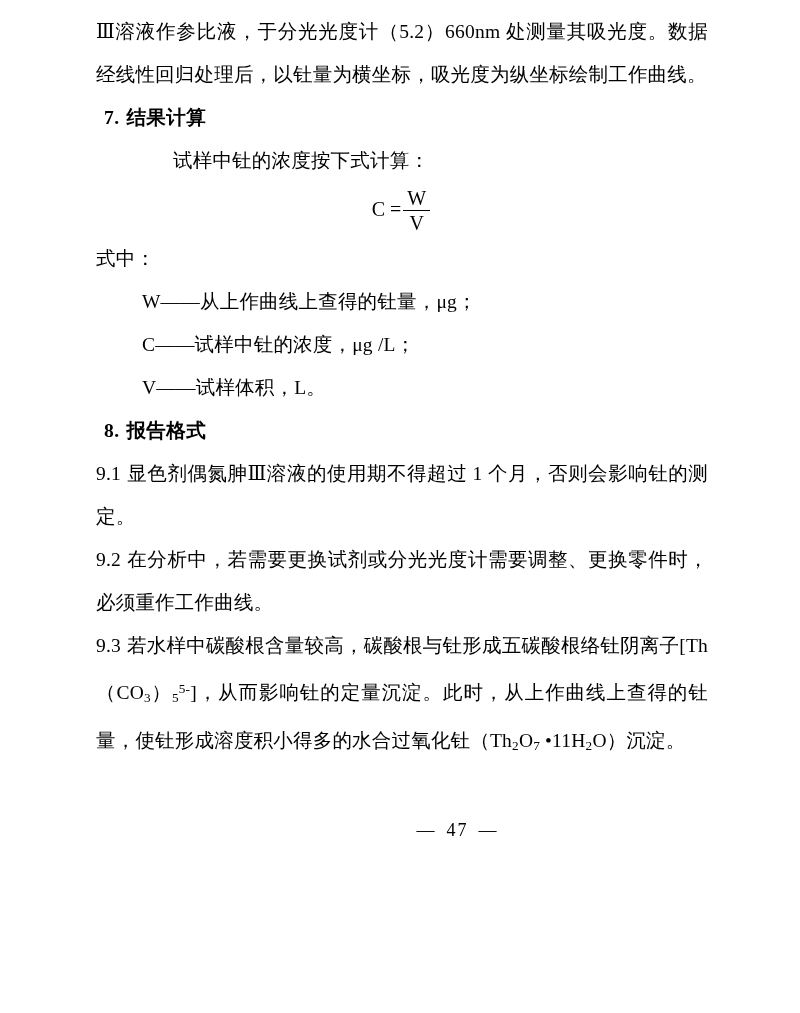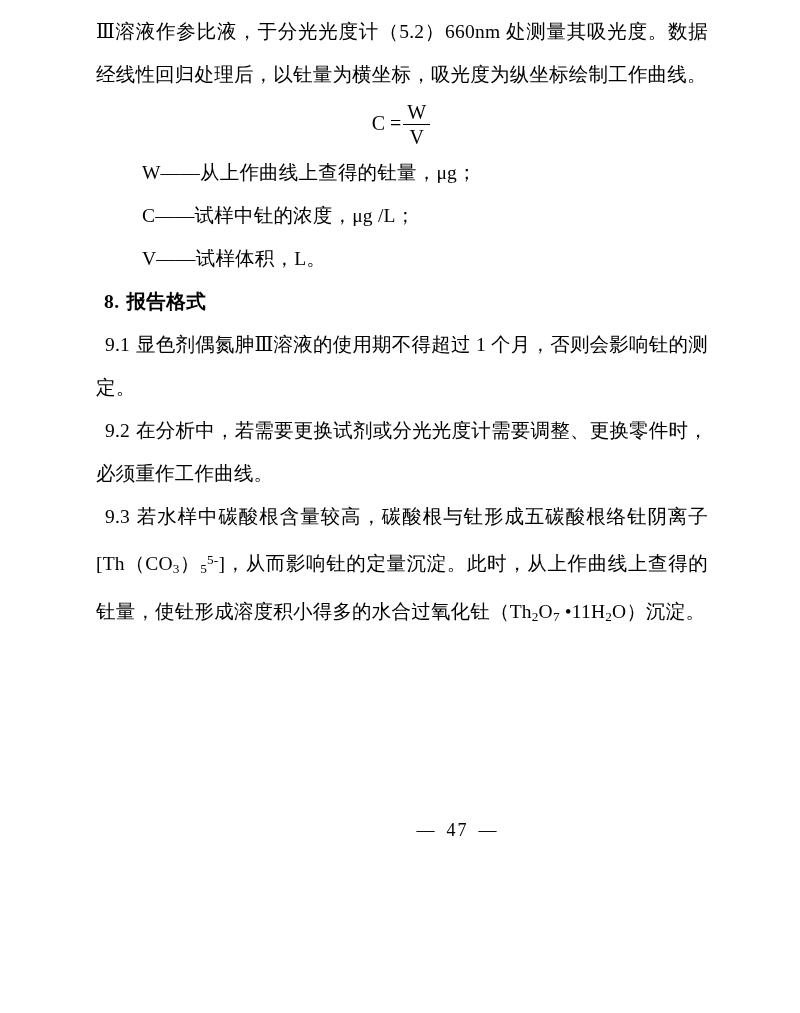--- a/index.html
+++ b/index.html
@@ -88,21 +88,20 @@
   }
   .numbered {
     font-size: 19.5px;
     line-height: 43px;
     text-align: justify;
     text-justify: inter-ideograph;
     letter-spacing: 0.2px;
   }
   .numbered .lbl {
     margin-right: 6px;
-    margin-left: 9px;
   }
   sub {
     font-size: 0.68em;
     vertical-align: -0.25em;
   }
   sup {
     font-size: 0.68em;
     vertical-align: 0.45em;
   }
   .footer {
@@ -119,26 +118,31 @@
     padding: 0 10px;
   }
 </style>
 </head>
 <body>
 
 <div class="page">
 
   <p class="para first">Ⅲ溶液作参比液，于分光光度计（5.2）660nm 处测量其吸光度。数据经线性回归处理后，以钍量为横坐标，吸光度为纵坐标绘制工作曲线。</p>
 
+  <div class="heading">
+    <span class="num">7.</span><span>结果计算</span>
+  </div>
 
+  <p class="para indent2 sub-indent">试样中钍的浓度按下式计算：</p>
 
   <div class="formula">
     <span>C =</span><span class="frac"><span class="num-t">W</span><span class="den-t">V</span></span>
   </div>
 
+  <p class="para">式中：</p>
 
   <div class="defline">W——从上作曲线上查得的钍量，μg；</div>
   <div class="defline">C——试样中钍的浓度，μg /L；</div>
   <div class="defline">V——试样体积，L。</div>
 
   <div class="heading">
     <span class="num">8.</span><span>报告格式</span>
   </div>
 
 

